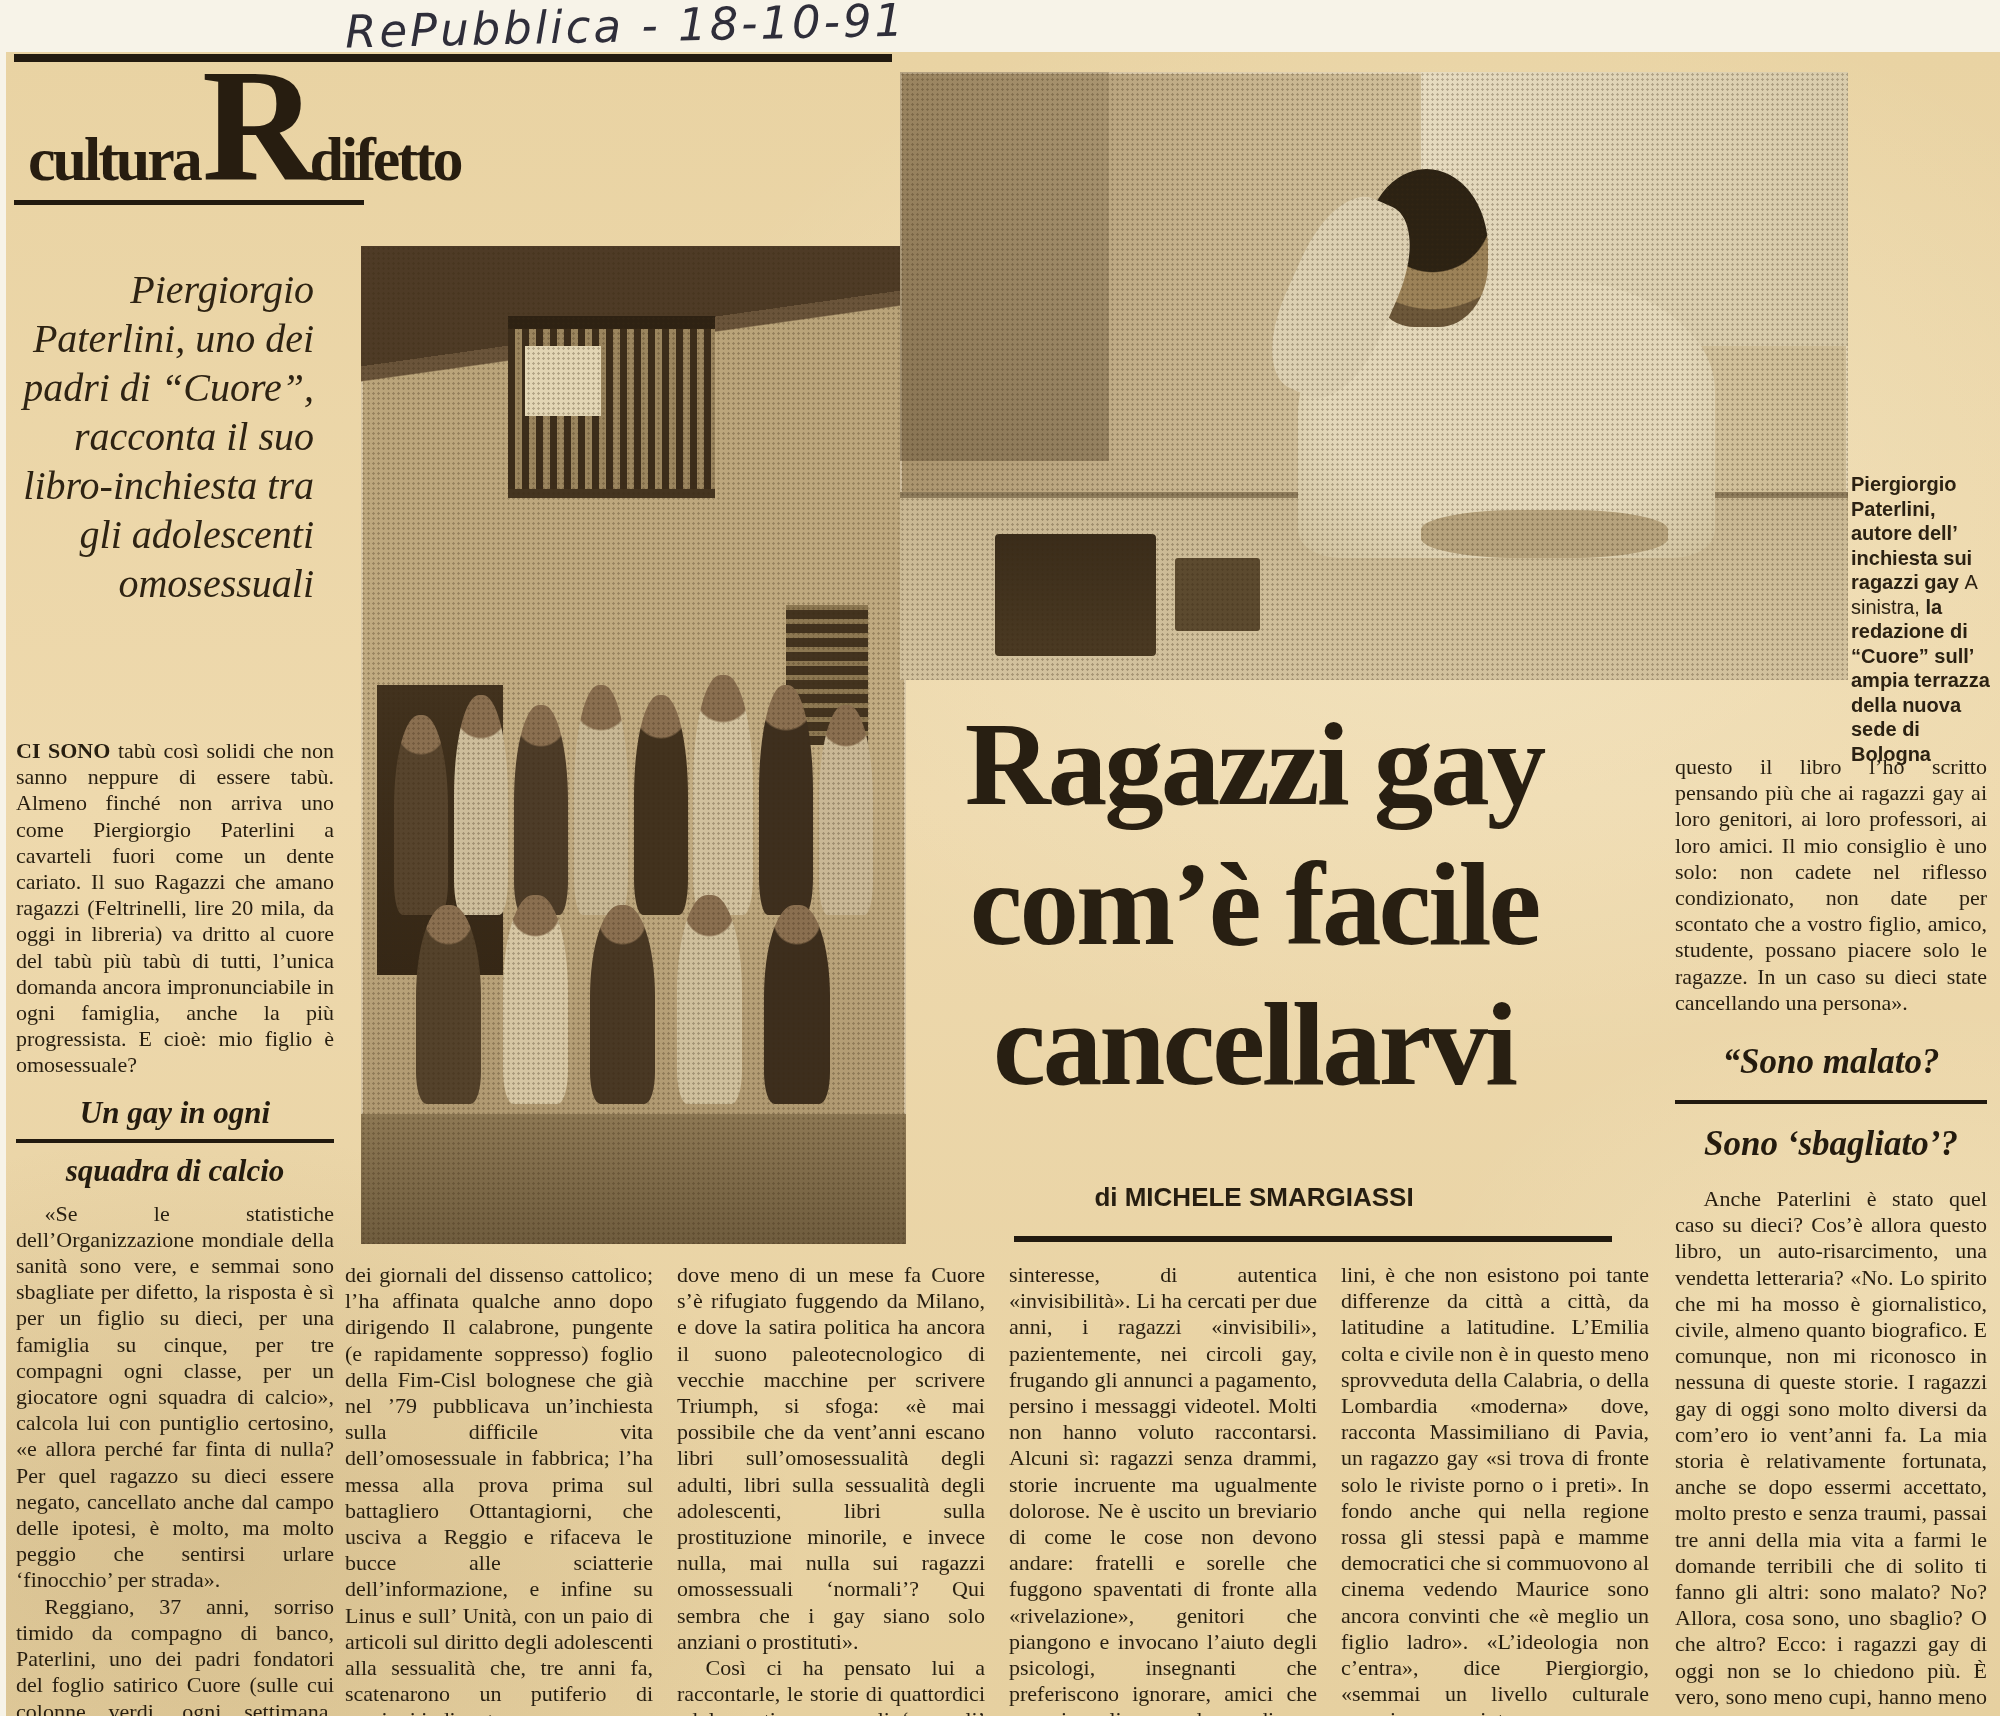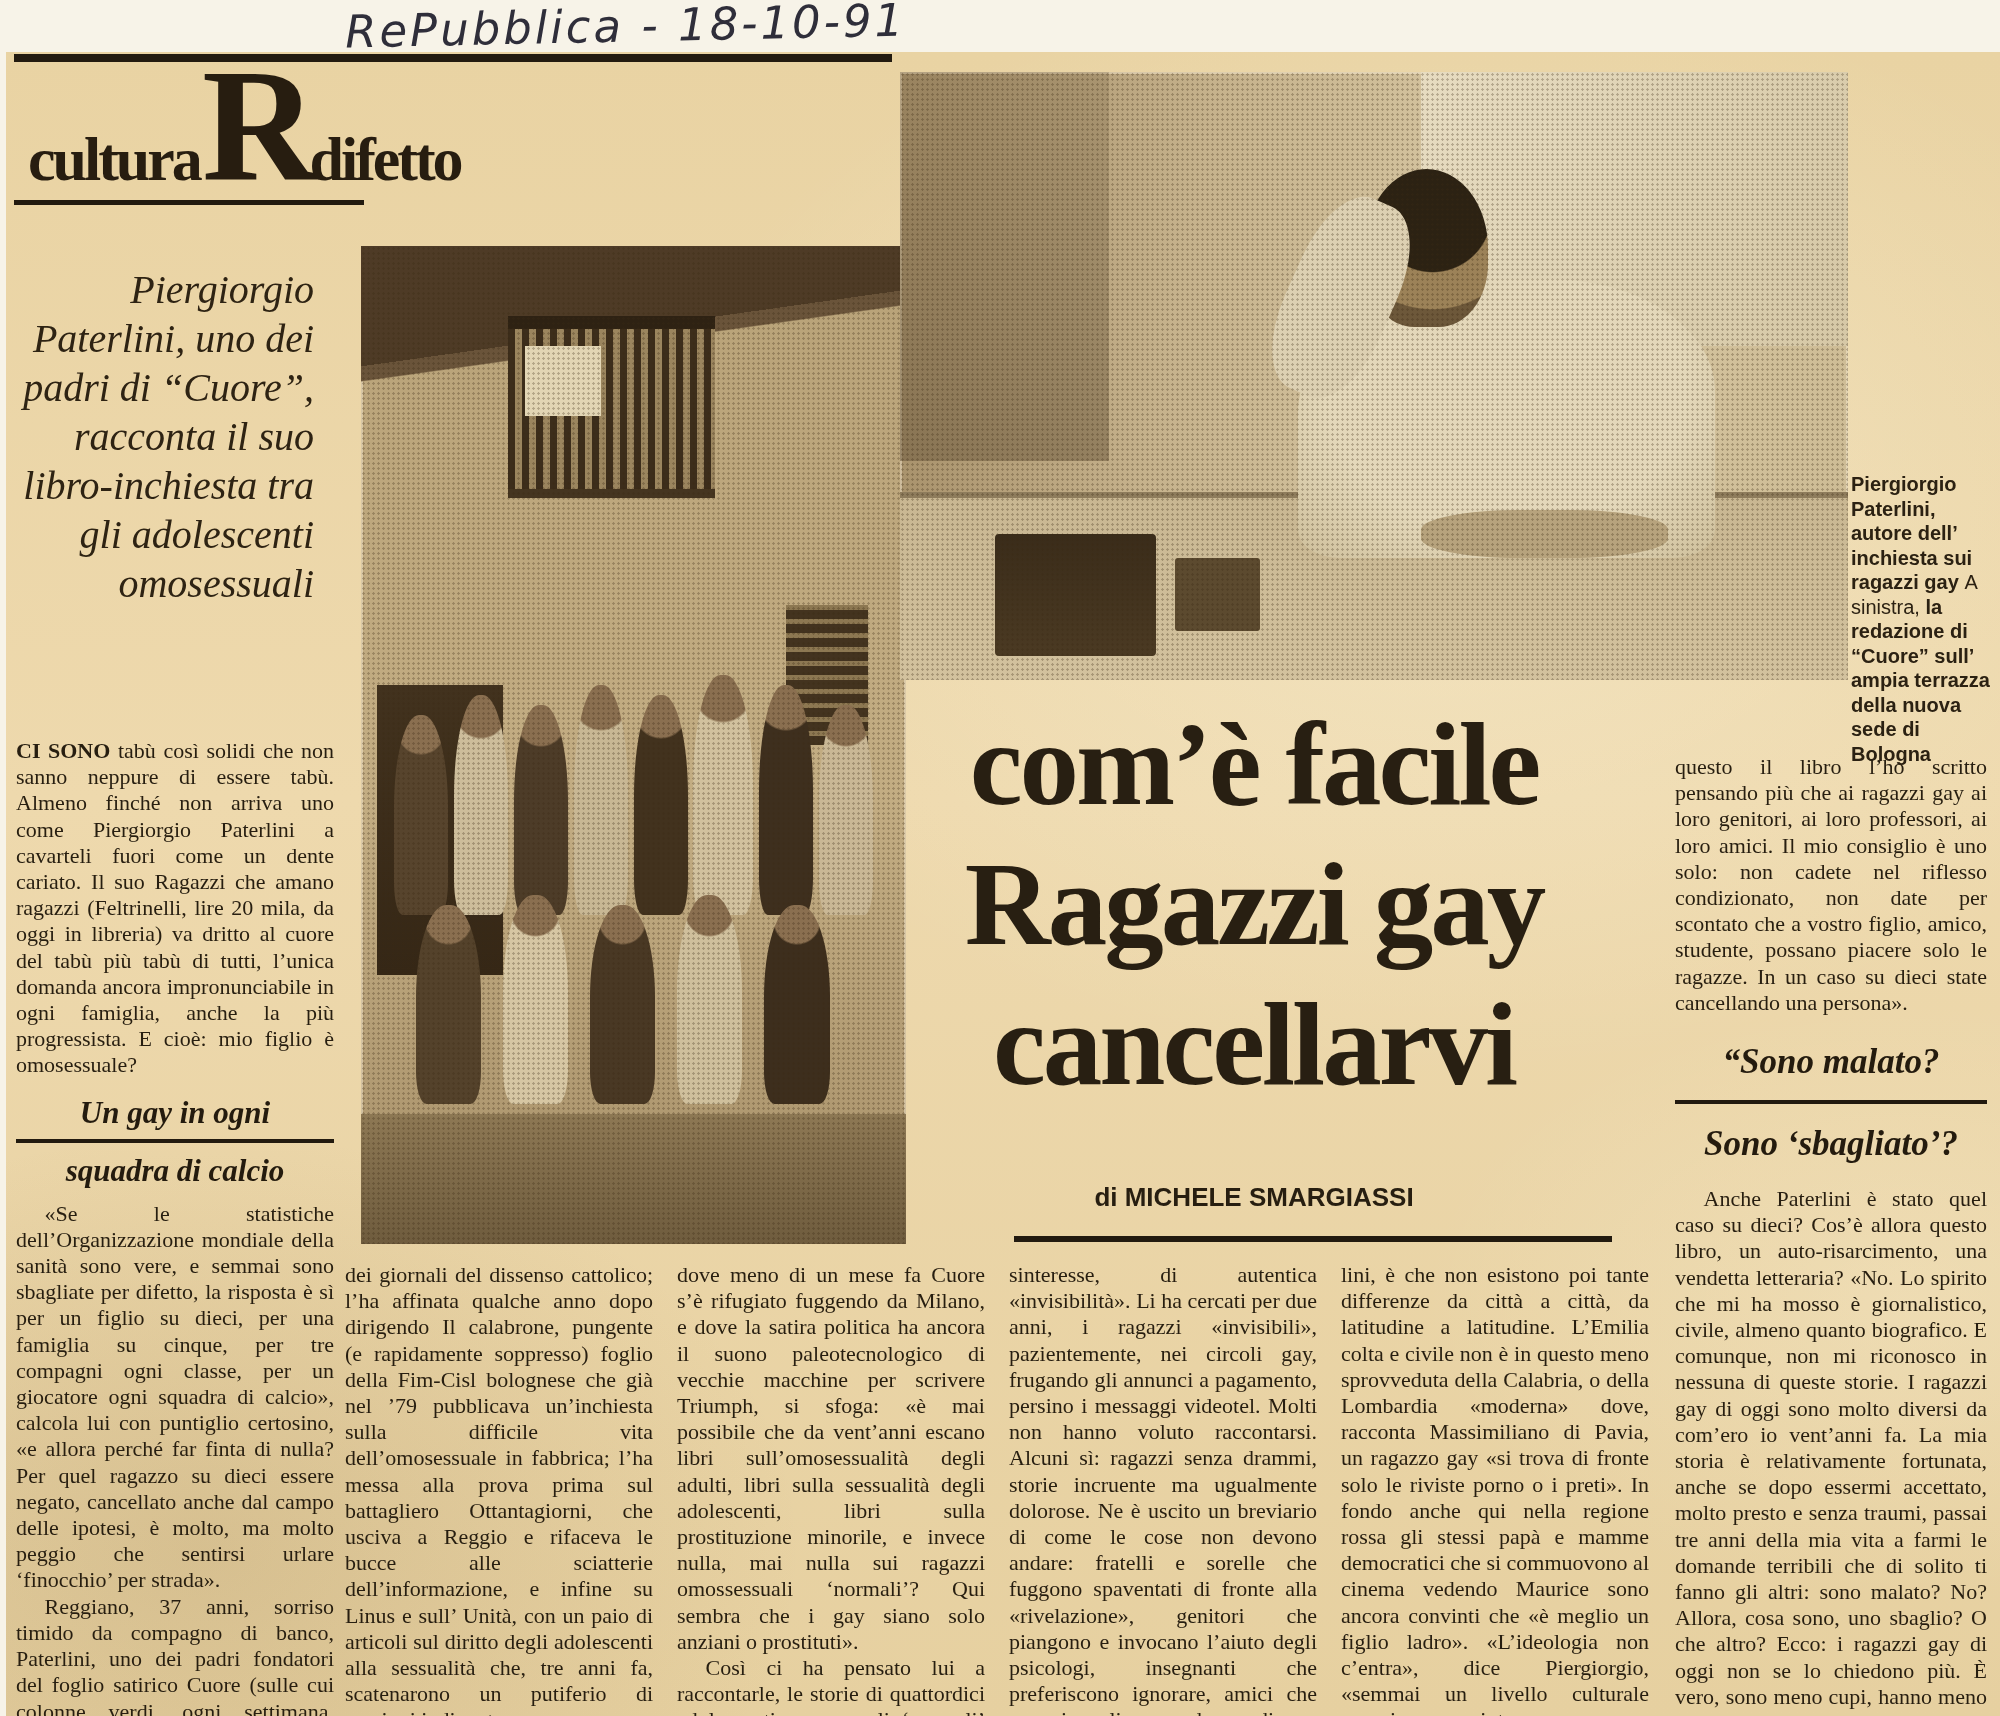--- a/index.html
+++ b/index.html
@@ -116,22 +116,22 @@
     <div class="ph" style="left:49%;top:16%;width:13%;height:26%;background:radial-gradient(circle at 55% 28%,#2c2213 0 44%,#9c8258 45% 72%,#6d583a 73%);border-radius:50% 50% 40% 40%;"></div>
     <div class="ph" style="left:41%;top:20%;width:11%;height:34%;background:#ddd0b2;border-radius:40%;transform:rotate(24deg);"></div>
     <div class="ph" style="left:55%;top:72%;width:26%;height:8%;background:#b7a37d;border-radius:40%;"></div>
   </div>
 
   <div class="caption">
     <span class="b">Piergiorgio Paterlini, autore dell’ inchiesta sui ragazzi gay </span><span>A sinistra, </span><span class="b">la redazione di “Cuore” sull’ ampia terrazza della nuova sede di Bologna</span>
   </div>
 
   <div class="headline">
+    <div>Ragazzi gay</div>
     <div>com’è facile</div>
-    <div>Ragazzi gay</div>
     <div>cancellarvi</div>
   </div>
   <div class="byline">di MICHELE SMARGIASSI</div>
   <div class="rule" style="left:1014px;top:1236px;width:598px;height:6px;"></div>
 
   <div class="bodycol" style="left:345px;top:1262px;width:308px;">
     <p>dei giornali del dissenso cattolico; l’ha affinata qualche anno dopo dirigendo Il calabrone, pungente (e rapidamente soppresso) foglio della Fim-Cisl bolognese che già nel ’79 pubblicava un’inchiesta sulla difficile vita dell’omosessuale in fabbrica; l’ha messa alla prova prima sul battagliero Ottantagiorni, che usciva a Reggio e rifaceva le bucce alle sciatterie dell’informazione, e infine su Linus e sull’ Unità, con un paio di articoli sul diritto degli adolescenti alla sessualità che, tre anni fa, scatenarono un putiferio di reazioni indignate.</p>
 
   </div>
   <div class="bodycol" style="left:677px;top:1262px;width:308px;">

